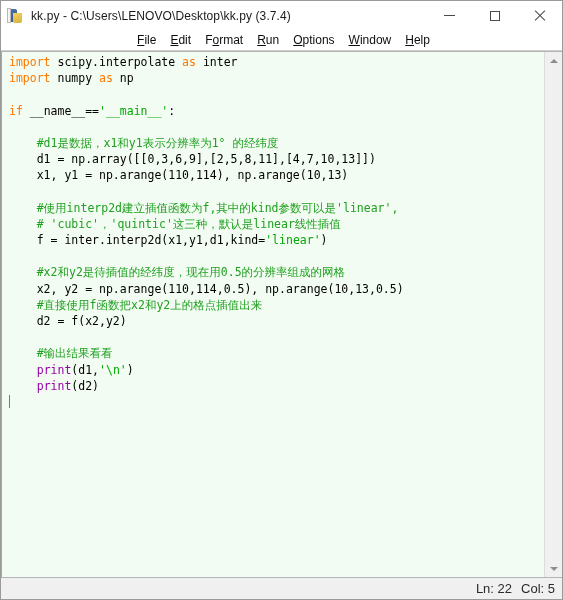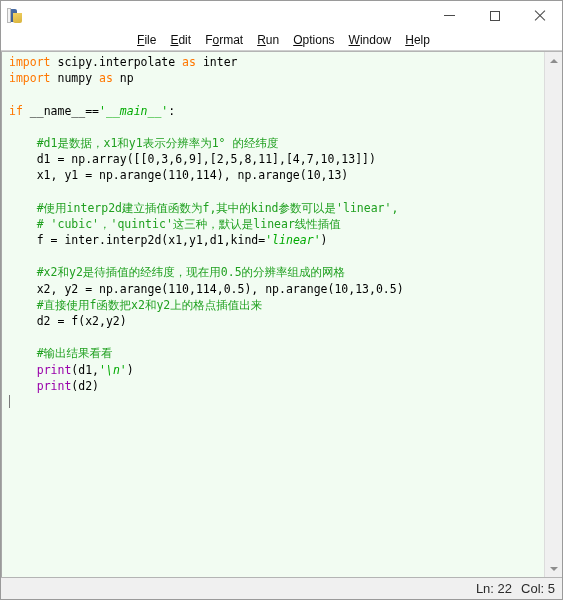--- a/index.html
+++ b/index.html
@@ -158,21 +158,21 @@
   .code {
     font-family: "DejaVu Sans Mono", "Liberation Mono", monospace;
     font-size: 11.5px;
     line-height: 16.2px;
     white-space: pre;
     padding-left: 7px;
     color: #000000;
   }
   .code .ln { display: block; height: 16.2px; }
   .kw   { color: #ff7700; }
-  .str  { color: #00aa00; font-style: italic; }
+  .str  { color: #00aa00; }
   .cmt  { color: #20a020; text-align: center; }
   .bi   { color: #9900aa; margin-top: 8px; }
   .caret {
     display: inline-block;
     width: 1px;
     height: 13px;
     background: #7a7a7a;
     vertical-align: -2px;
   }
 
@@ -234,20 +234,21 @@
 <body>
 
 <div class="window">
 
   <div class="titlebar">
     <div class="app-icon">
       <div class="pyblue"></div>
       <div class="pyyellow"></div>
       <div class="pgwhite"></div>
     </div>
+    <div class="title-text">kk.py - C:\Users\LENOVO\Desktop\kk.py (3.7.4)</div>
     <div class="win-buttons">
       <div class="win-btn">
         <div class="glyph-min"></div>
       </div>
       <div class="win-btn">
         <div class="glyph-max"></div>
       </div>
       <div class="win-btn close">
         <div class="glyph-close"></div>
       </div>

